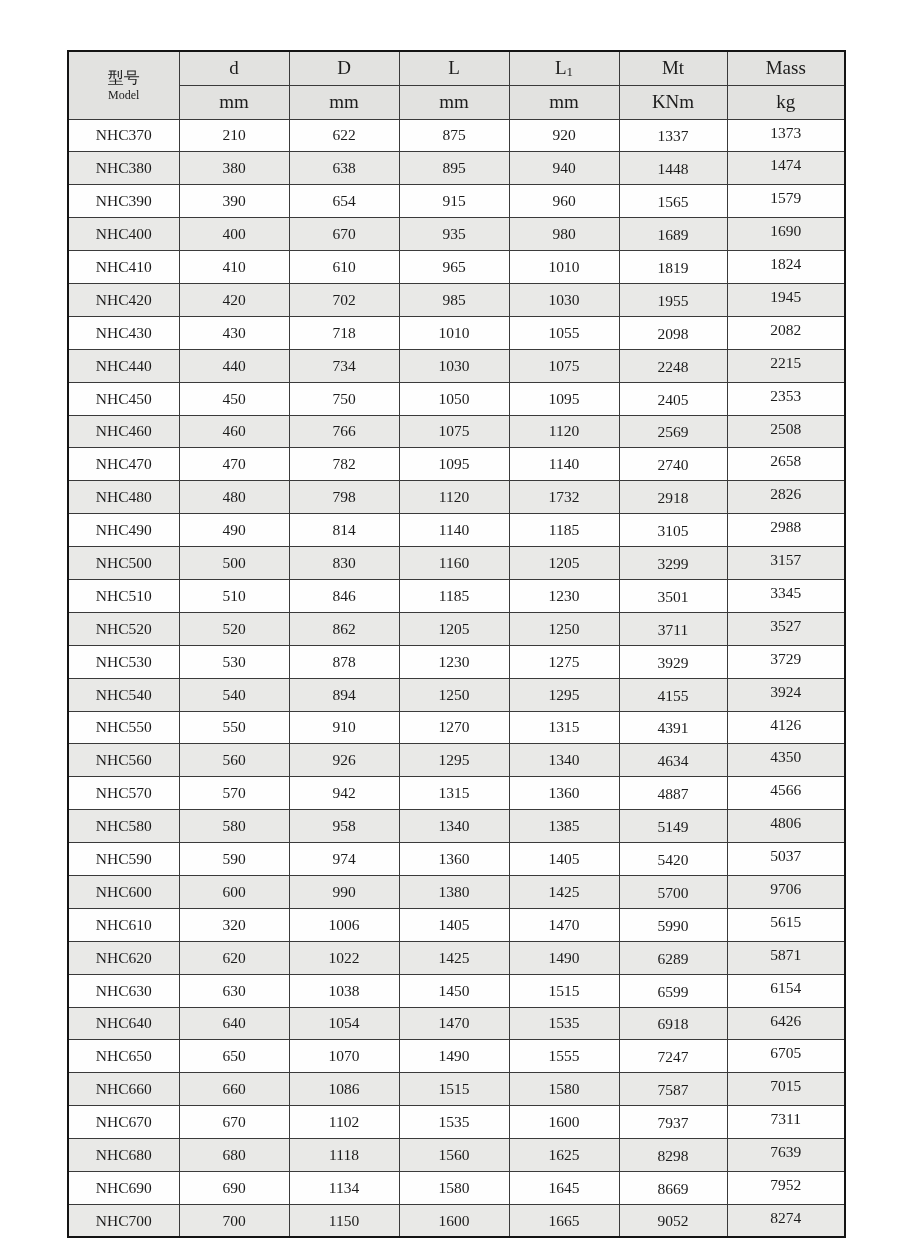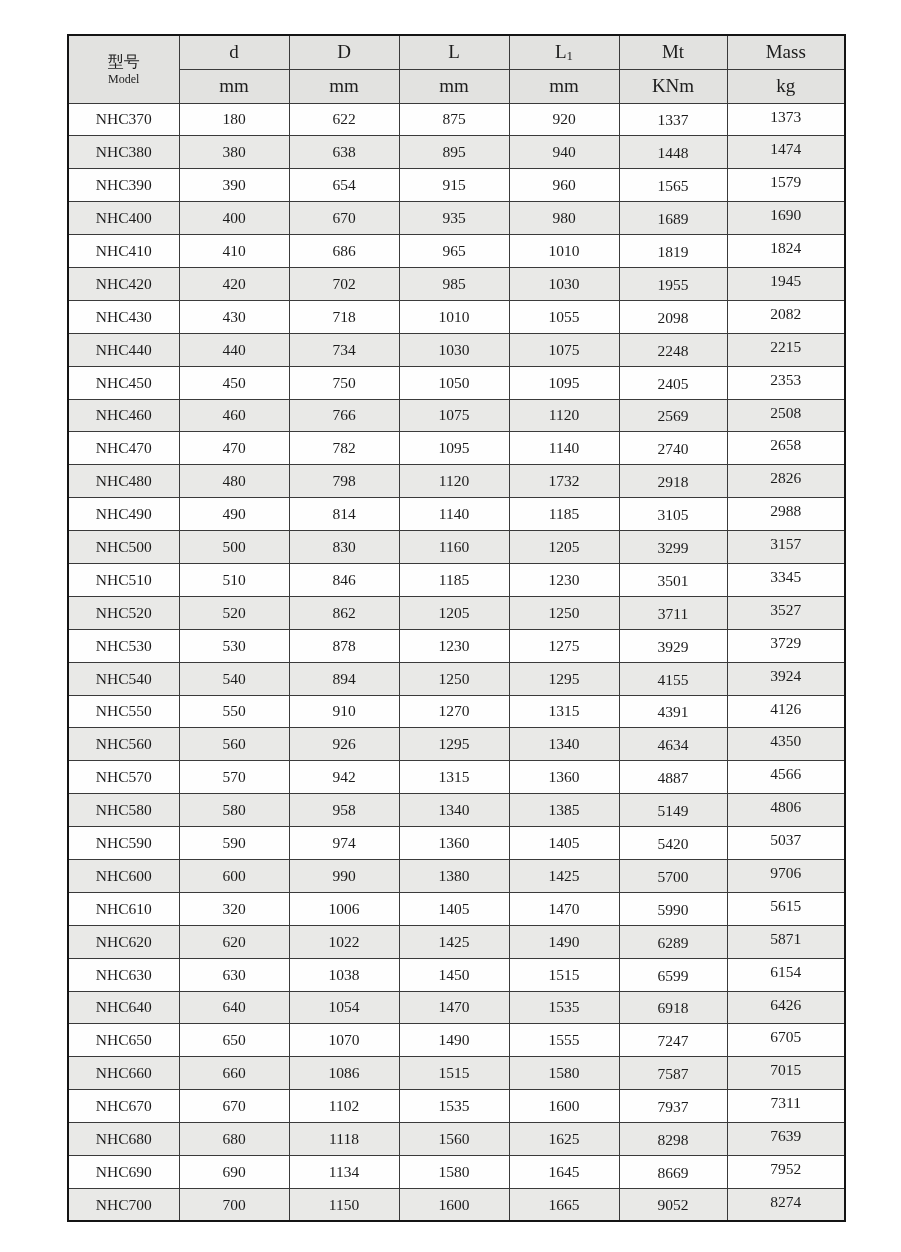--- a/index.html
+++ b/index.html
@@ -19,21 +19,21 @@
     font-family: "Liberation Serif", "DejaVu Serif", serif;
     color: var(--text);
   }
   .page {
     position: relative;
     width: 901px; height: 1252px;
     overflow: hidden;
   }
   table.spec-table {
     position: absolute;
-    left: 67px; top: 34px;
+    left: 67px; top: 50px;
     width: 777px;
     border-collapse: collapse;
     table-layout: fixed;
     border: 2px solid var(--border-outer);
   }
   .spec-table th, .spec-table td {
     border: 1px solid var(--border-inner);
     text-align: center;
     vertical-align: middle;
     padding: 0;
@@ -108,21 +108,21 @@
         <th>mm</th>
         <th>mm</th>
         <th>mm</th>
         <th>KNm</th>
         <th>kg</th>
       </tr>
     </thead>
     <tbody>
         <tr>
           <td class="cell-model">NHC370</td>
-          <td class="cell-d">180</td>
+          <td class="cell-d">210</td>
           <td class="cell-d">622</td>
           <td class="cell-l">875</td>
           <td class="cell-l1">920</td>
           <td class="cell-mt">1337</td>
           <td class="cell-mass">1373</td>
         </tr>
         <tr>
           <td class="cell-model">NHC380</td>
           <td class="cell-d">380</td>
           <td class="cell-d">638</td>
@@ -145,21 +145,21 @@
           <td class="cell-d">400</td>
           <td class="cell-d">670</td>
           <td class="cell-l">935</td>
           <td class="cell-l1">980</td>
           <td class="cell-mt">1689</td>
           <td class="cell-mass">1690</td>
         </tr>
         <tr>
           <td class="cell-model">NHC410</td>
           <td class="cell-d">410</td>
-          <td class="cell-d">686</td>
+          <td class="cell-d">610</td>
           <td class="cell-l">965</td>
           <td class="cell-l1">1010</td>
           <td class="cell-mt">1819</td>
           <td class="cell-mass">1824</td>
         </tr>
         <tr>
           <td class="cell-model">NHC420</td>
           <td class="cell-d">420</td>
           <td class="cell-d">702</td>
           <td class="cell-l">985</td>

